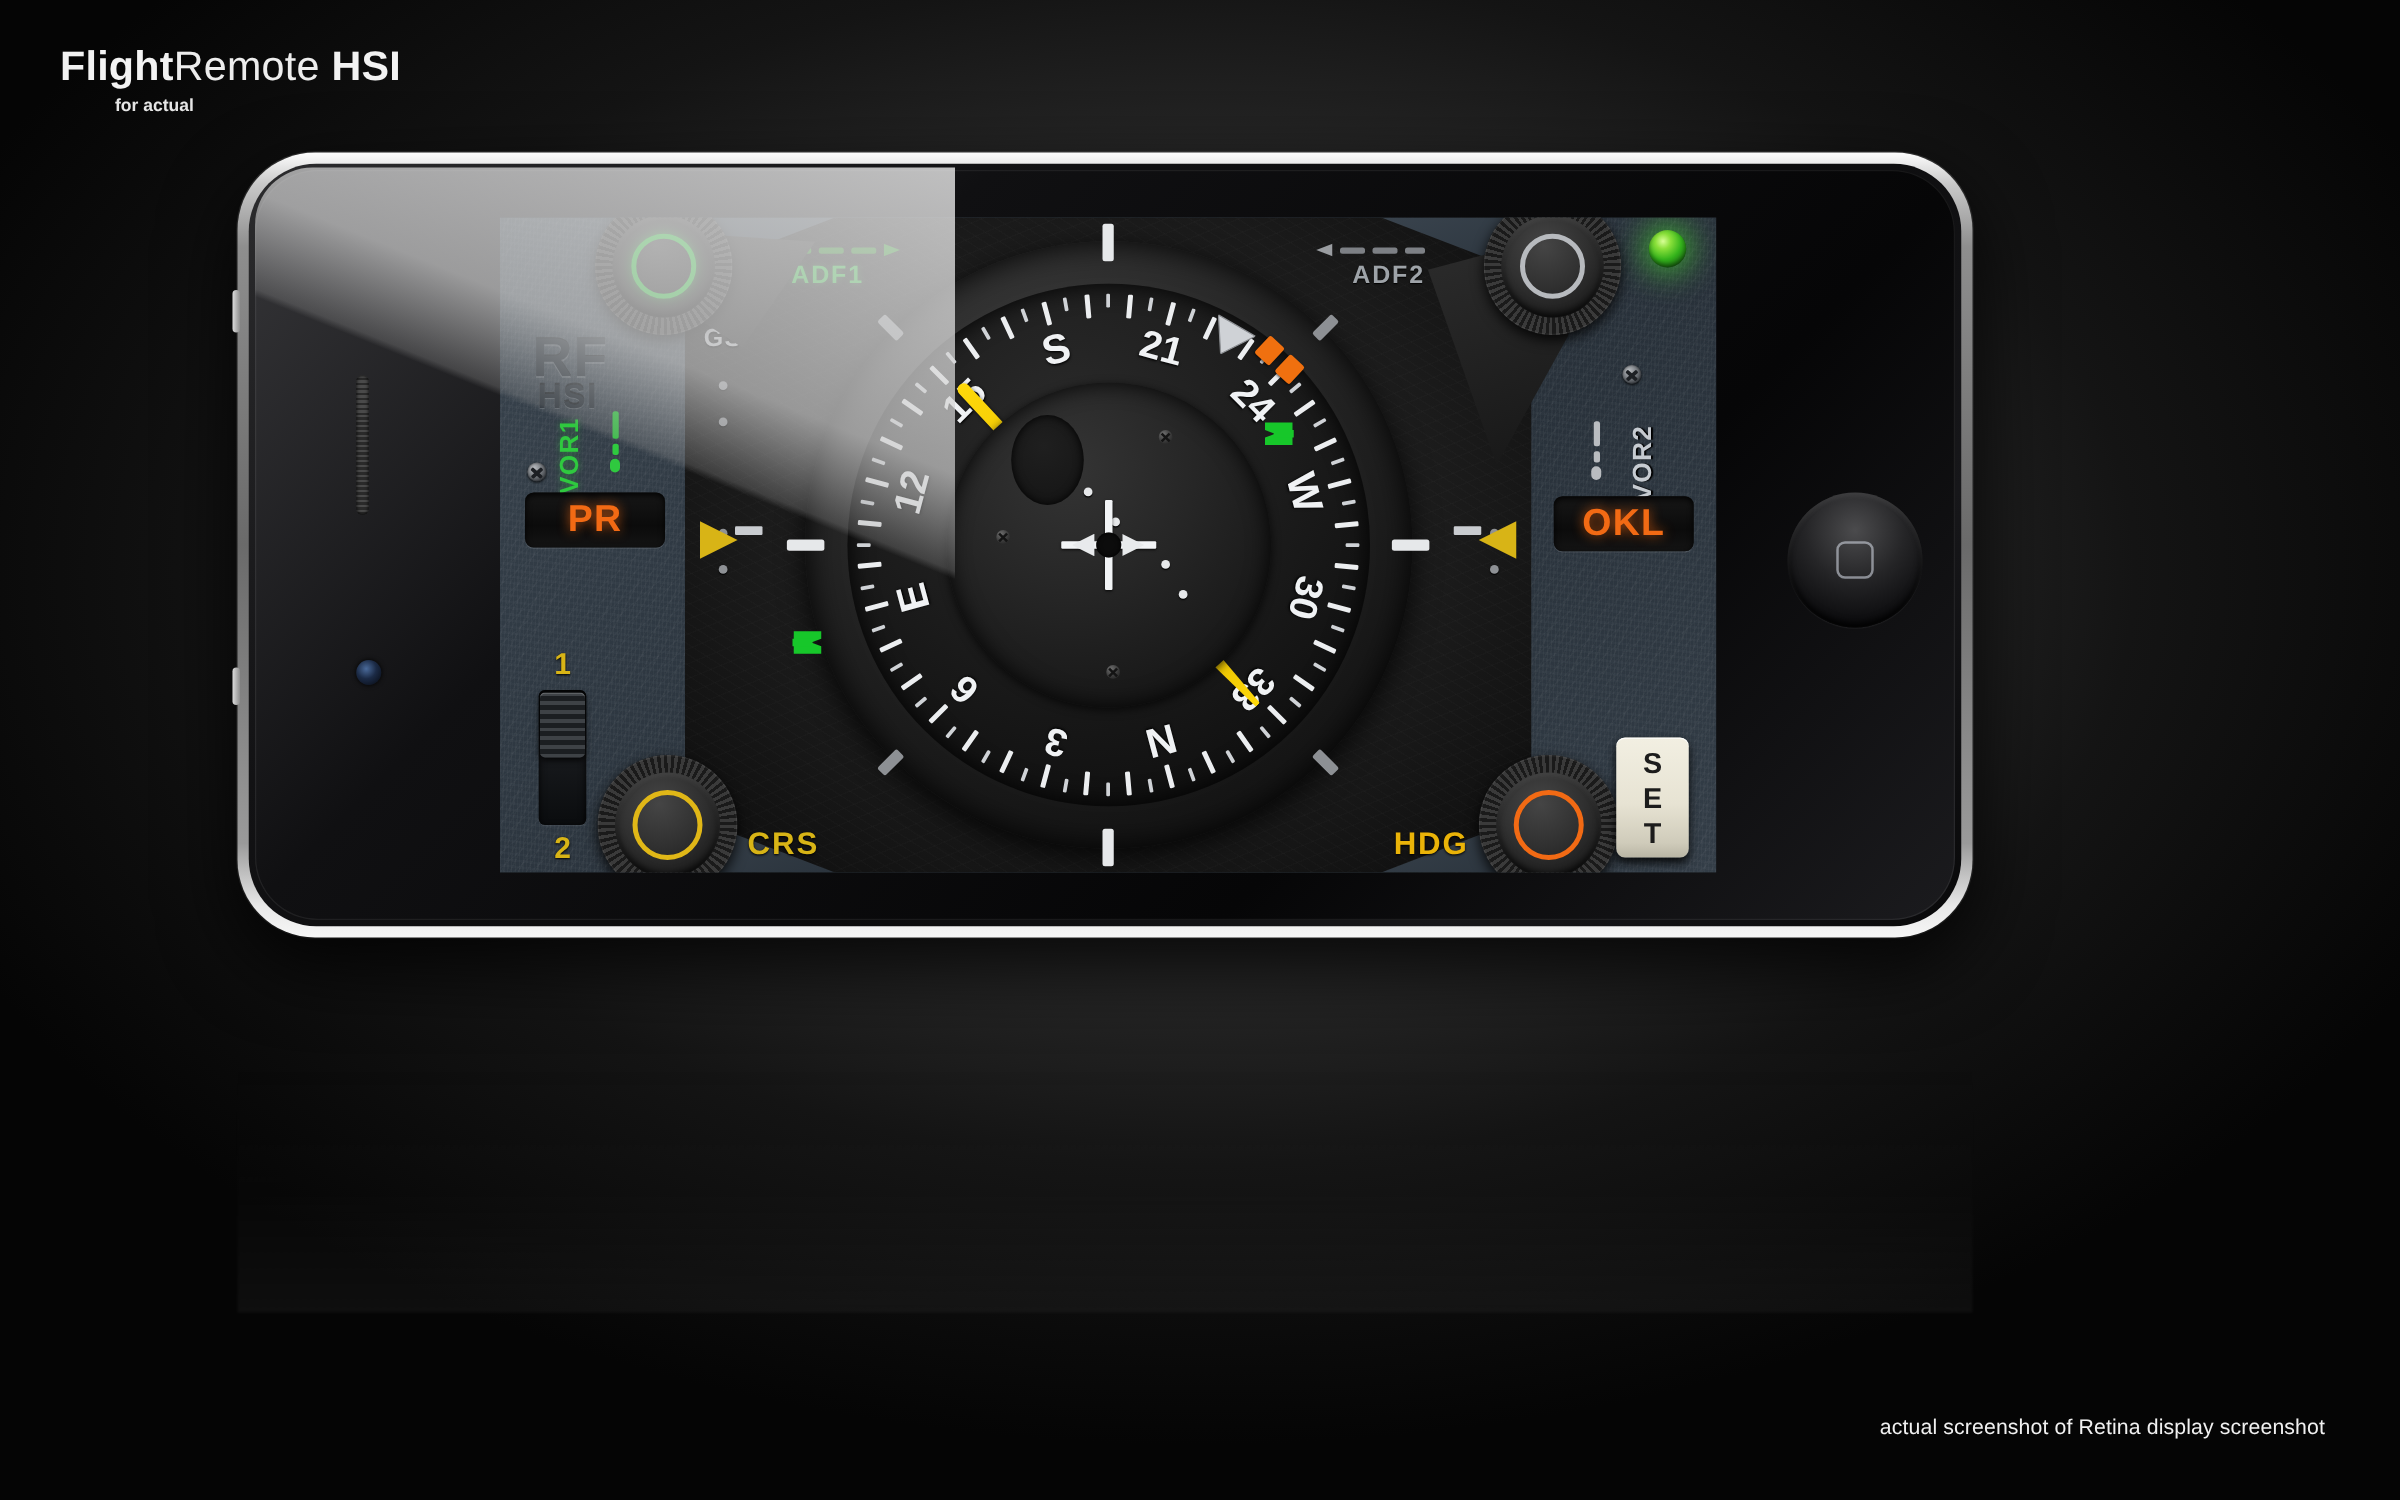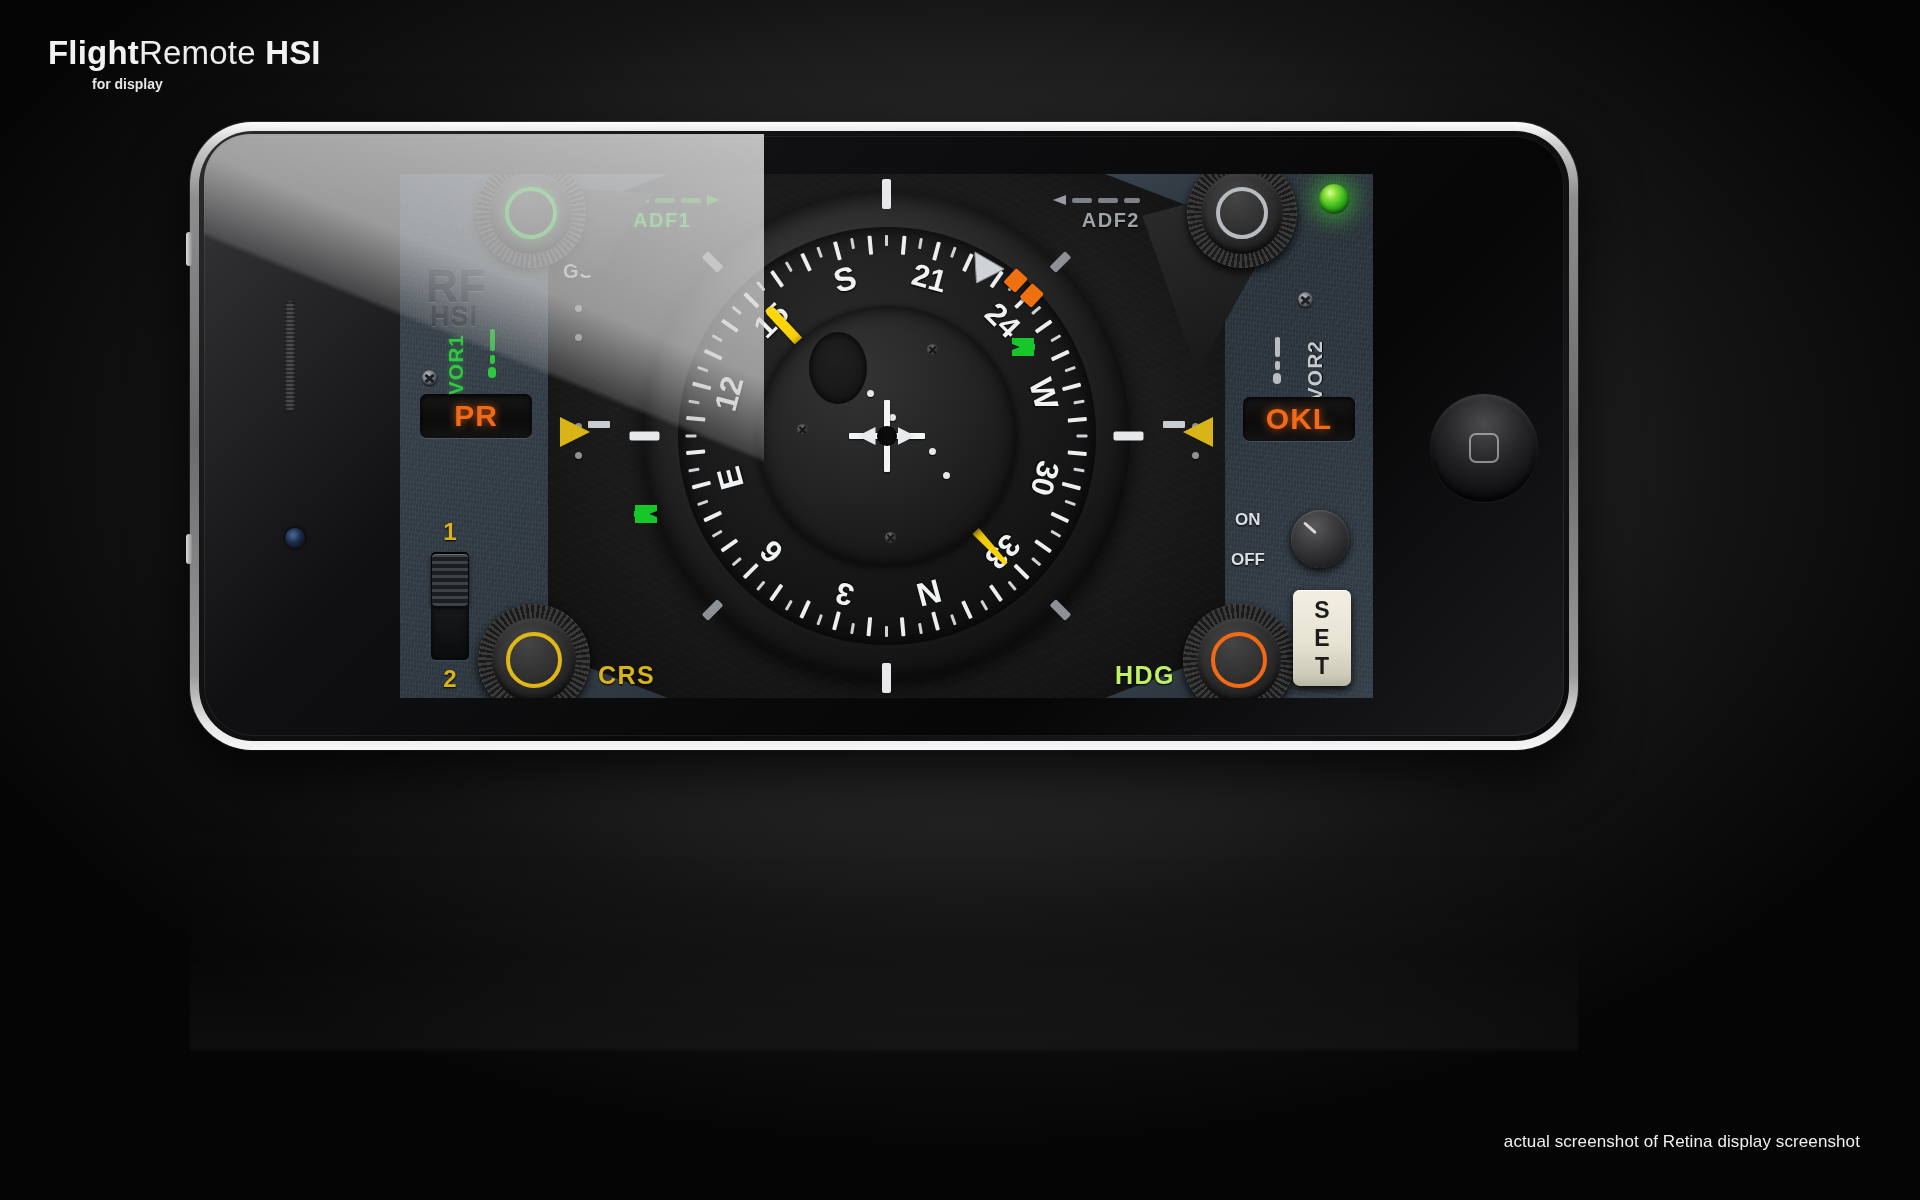--- a/index.html
+++ b/index.html
@@ -235,21 +235,21 @@
   #knob-hdg .ring { width:56px; height:56px; border:4px solid #f26a14; }
 
   
   .knob-arm { position:absolute; z-index:8; background: linear-gradient(160deg,#2d2d2d,#171717); }
   #arm1 { left:140px; top:12px; width:112px; height:92px; clip-path: polygon(0 0, 100% 8%, 48% 100%, 0 62%); }
   #arm2 { right:118px; top:12px; width:128px; height:186px; clip-path: polygon(100% 0, 12% 16%, 55% 100%, 100% 44%); }
 
   
   .ctl-label { position:absolute; z-index:9; font-size:25px; font-weight:bold; letter-spacing:1.5px; text-shadow:0 1px 2px #000; }
   #crs-label { left:198px; bottom:8px; color:#d8b416; }
-  #hdg-label { right:198px; bottom:8px; color:#bef264; }
+  #hdg-label { right:198px; bottom:8px; color:#eab308; }
 
   
   #slider-wrap { position:absolute; left:22px; bottom:6px; z-index:9; width:56px; text-align:center; }
   #slider-wrap .num { font-size:24px; font-weight:bold; color:#d8b416; text-shadow:0 1px 2px #000; line-height:1.1; }
   #slider-track {
     width:38px; height:108px; margin:6px auto; border-radius:5px;
     background: linear-gradient(180deg,#0d0f11,#17191c 50%,#0a0c0e);
     box-shadow: inset 0 2px 6px rgba(0,0,0,.95), 0 1px 0 rgba(255,255,255,.08);
     position:relative;
   }
@@ -376,21 +376,21 @@
     opacity:.55;
     border-radius: 0 0 62px 62px;
     pointer-events:none;
   }
 </style>
 </head>
 <body>
 
 <div id="brand">
   <div class="line1"><span class="b">Flight</span><span class="n">Remote</span> <span class="b">HSI</span></div>
-  <div class="line2">for display</div>
+  <div class="line2">for actual</div>
 </div>
 
 <div id="caption">actual screenshot of Retina display screenshot</div>
 
 <div id="phone">
   <div class="sidebump" style="left:-4px; top:110px; width:6px; height:34px;"></div>
   <div class="sidebump" style="left:-4px; top:412px; width:6px; height:30px;"></div>
   <div class="bezel">
     <div class="inner-ring"></div>
   </div>
@@ -643,27 +643,20 @@
         <i style="width:16px; background:#7d8085;"></i>
     </div>
 
     <div id="knob-adf2" class="knob">
         <div class="cap">
           <div class="ring"></div>
         </div>
       </div>
     <div class="knob-arm" id="arm2"></div>
 
-    <div id="onoff-wrap">
-      <div class="onoff-txt" id="on-txt">ON</div>
-      <div class="onoff-txt" id="off-txt">OFF</div>
-      <div id="onoff-knob">
-          <div class="mark"></div>
-        </div>
-    </div>
 
     <div id="set-btn">
       <div class="l">S</div>
       <div class="l">E</div>
       <div class="l">T</div>
     </div>
 
     <div id="knob-hdg" class="knob">
         <div class="cap">
           <div class="ring"></div>

